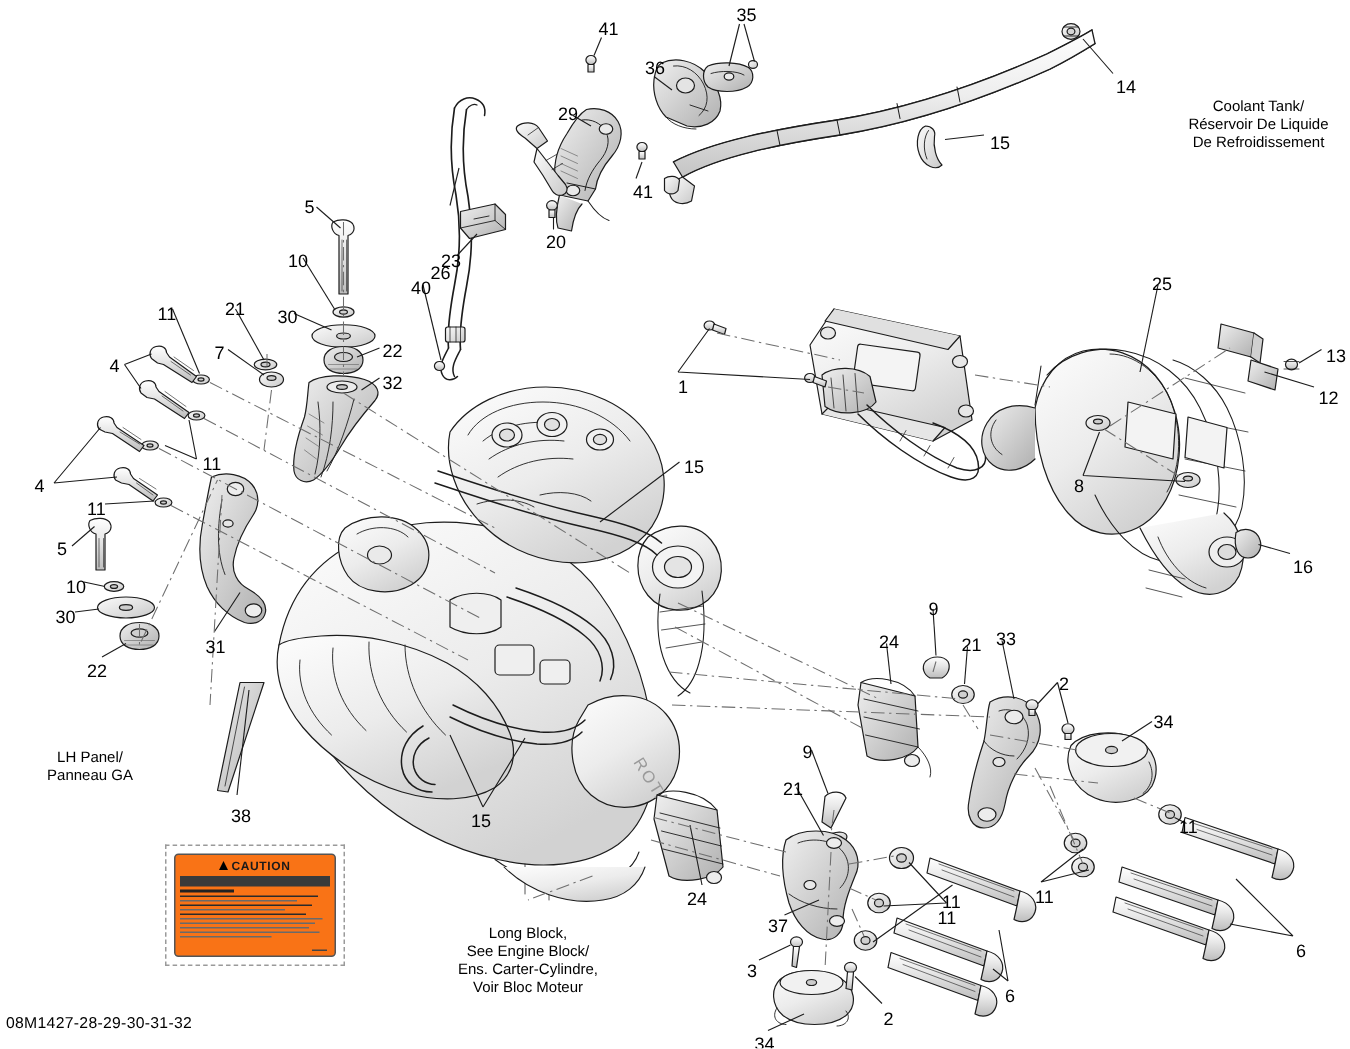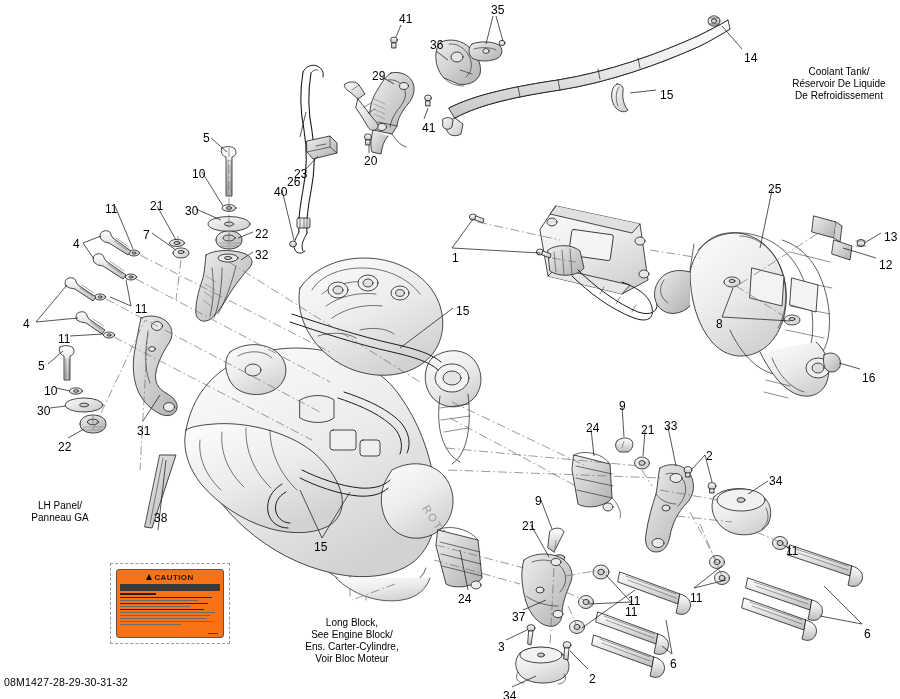--- a/index.html
+++ b/index.html
@@ -695,21 +695,21 @@
       <div class="callout" style="left: 58px; top: 441px;">22</div>
       <div class="callout" style="left: 137px; top: 425px;">31</div>
       <div class="callout" style="left: 452px; top: 252px;">1</div>
       <div class="callout" style="left: 768px; top: 183px;">25</div>
       <div class="callout" style="left: 884px; top: 231px;">13</div>
       <div class="callout" style="left: 879px; top: 259px;">12</div>
       <div class="callout" style="left: 716px; top: 318px;">8</div>
       <div class="callout" style="left: 862px; top: 372px;">16</div>
       <div class="callout" style="left: 456px; top: 305px;">15</div>
       <div class="callout" style="left: 314px; top: 541px;">15</div>
-      <div class="callout" style="left: 154px; top: 512px;">38</div>
+      <div class="callout" style="left: 154px; top: 538px;">38</div>
       <div class="callout" style="left: 619px; top: 400px;">9</div>
       <div class="callout" style="left: 586px; top: 422px;">24</div>
       <div class="callout" style="left: 641px; top: 424px;">21</div>
       <div class="callout" style="left: 664px; top: 420px;">33</div>
       <div class="callout" style="left: 706px; top: 450px;">2</div>
       <div class="callout" style="left: 769px; top: 475px;">34</div>
       <div class="callout" style="left: 535px; top: 495px;">9</div>
       <div class="callout" style="left: 522px; top: 520px;">21</div>
       <div class="callout" style="left: 458px; top: 593px;">24</div>
       <div class="callout" style="left: 512px; top: 611px;">37</div>

